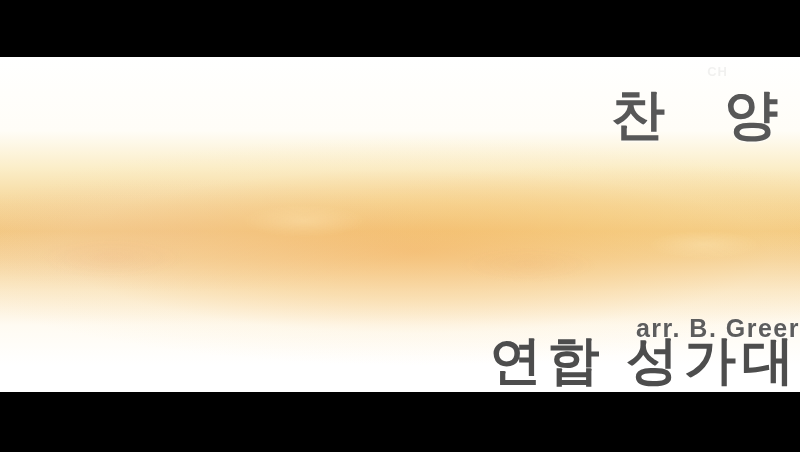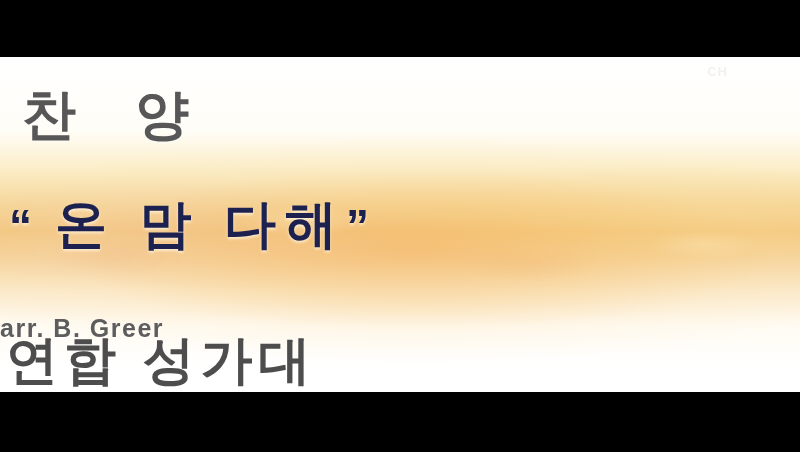--- a/index.html
+++ b/index.html
@@ -93,21 +93,21 @@
     font-weight: bold;
     user-select: none;
   }
 
   
   #content {
     position: absolute;
     left: 0; top: 0;
     width: 800px; height: 335px;
     z-index: 10;
-    text-align: left;
+    text-align: right;
   }
 
   #title-main {
     position: absolute;
     top: 22px;
     left: 0; width: 800px;
     font-size: 54px;
     font-weight: bold;
     letter-spacing: 22px;
     text-indent: 22px;
@@ -164,23 +164,20 @@
 
     <div id="wash-band"></div>
     <div id="wash-grain"></div>
 
     <div id="watermark">CH</div>
 
     <div id="content">
 
       <div id="title-main">찬 양</div>
 
-      <div id="song-title">
-        <span class="qm">“</span><span class="gap"></span><span>온 맘 다해</span><span class="qm">”</span>
-      </div>
 
       <div id="arranger">arr. B. Greer</div>
 
       <div id="performer">연합 성가대</div>
 
     </div>
   </div>
 
   <div id="bar-bottom" class="letterbox"></div>
 

